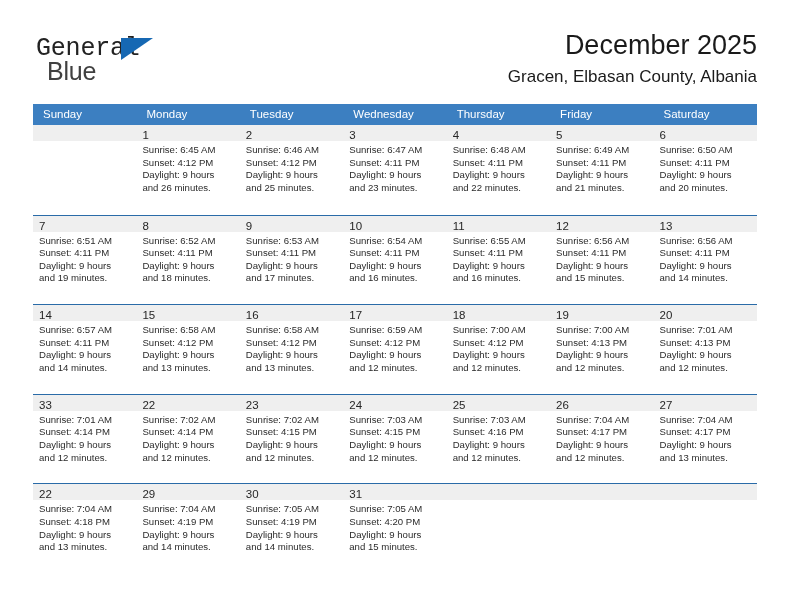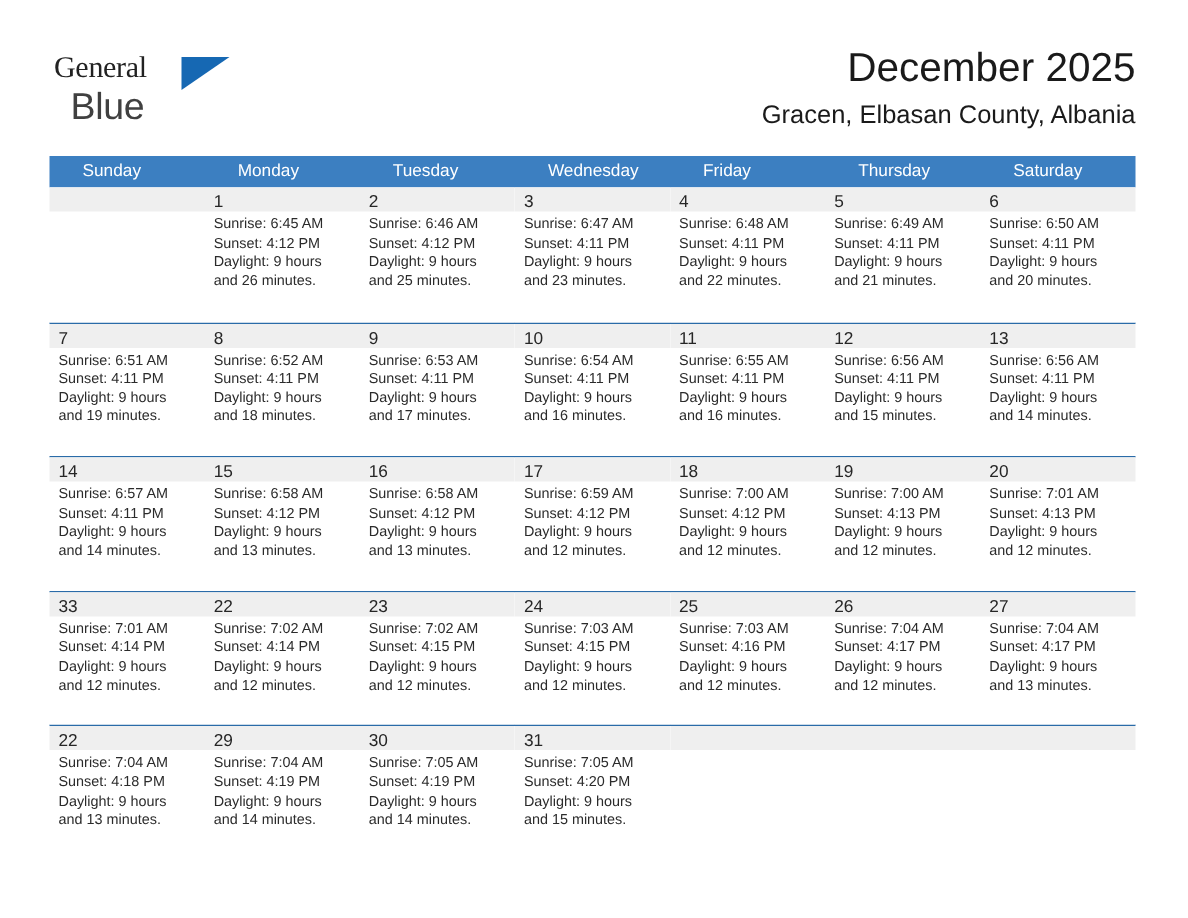--- a/index.html
+++ b/index.html
@@ -16,23 +16,23 @@
     position: absolute;
     left: 33px; top: 28px;
     width: 724px; height: 66px;
   }
   .logo {
     position: absolute; left: 0px; top: 6px;
     width: 200px; height: 56px;
   }
   .logo-general {
     position: absolute; left: 3px; top: 0px;
-    font-size: 20px; color: #222222;
+    font-size: 25px; color: #222222;
     letter-spacing: -0.2px;
-    font-family: Liberation Serif, serif;
+    font-family: Liberation Mono, monospace;
   }
   .logo-triangle {
     position: absolute; left: 88px; top: 4px;
     width: 0; height: 0;
     border-left: 32px solid #1668b3;
     border-bottom: 22px solid transparent;
   }
   .logo-blue {
     position: absolute; left: 14px; top: 23px;
     font-size: 25px; color: #404040;
@@ -60,21 +60,21 @@
     position: absolute;
     left: 33px; top: 104px;
     width: 724px;
   }
   .dow-row { display: flex; background: #3c7fc1; height: 21px; }
   .dow-cell {
     width: 103.428571px;
     color: #ffffff;
     font-size: 11.5px;
     line-height: 21px;
-    padding-left: 22px;
+    padding-left: 10px;
     white-space: nowrap;
   }
 
   .week {
     display: flex;
     border-top: 1.4px solid #2a6ba8;
     height: 89.6px;
   }
   .week.first { border-top: none; }
   .daycell {
@@ -122,22 +122,22 @@
     </div>
 
   </div>
 
   <div class="calendar">
     <div class="dow-row">
         <div class="dow-cell">Sunday</div>
         <div class="dow-cell">Monday</div>
         <div class="dow-cell">Tuesday</div>
         <div class="dow-cell">Wednesday</div>
+        <div class="dow-cell">Thursday</div>
         <div class="dow-cell">Friday</div>
-        <div class="dow-cell">Thursday</div>
         <div class="dow-cell">Saturday</div>
       </div>
     <div id="weeks-container">
         <div class="week first">
           <div class="daycell empty">
             <div class="daynum-band"><span class="daynum"></span></div>
             <div class="detail">
               <div></div>
               <div></div>
               <div></div>

